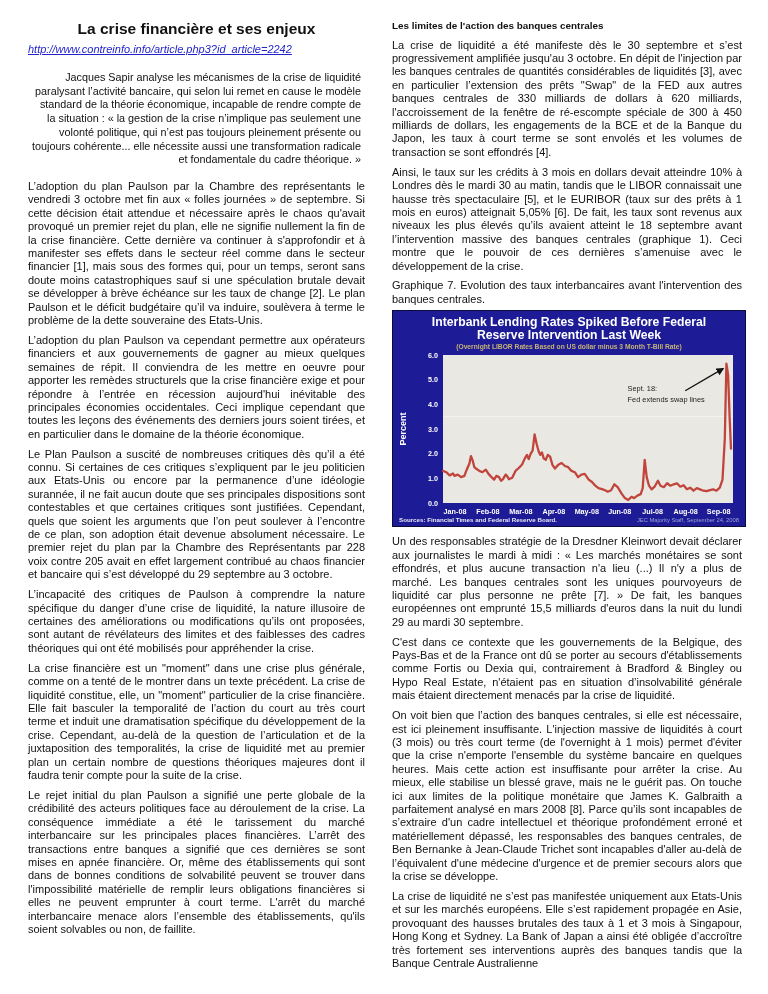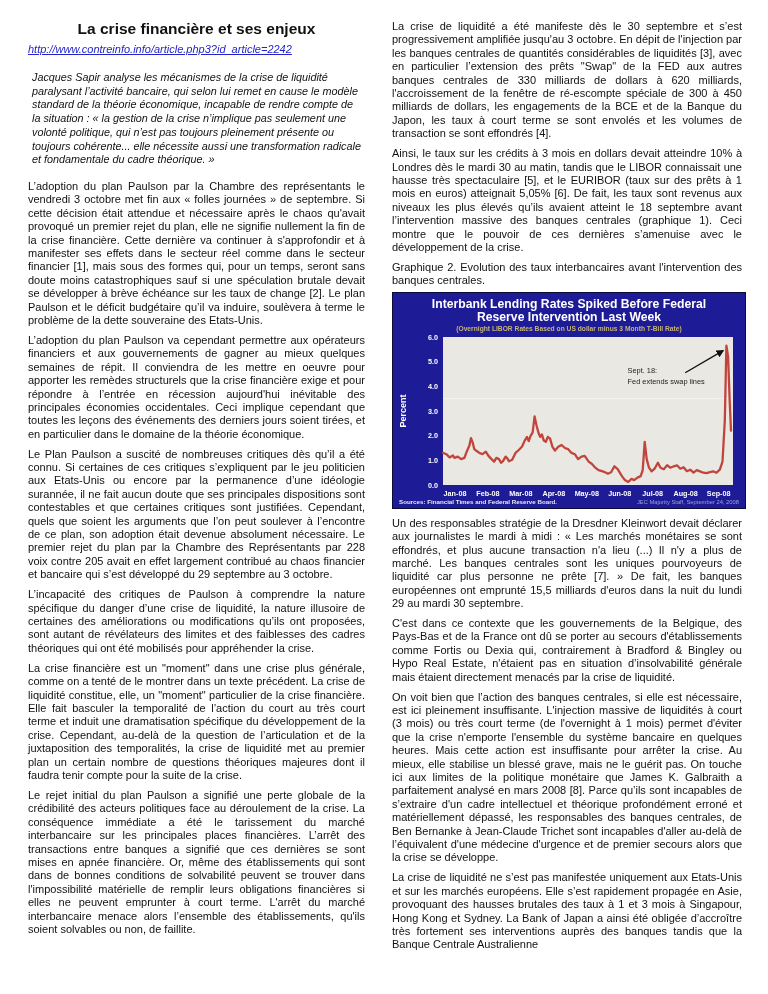--- a/index.html
+++ b/index.html
@@ -29,22 +29,22 @@
     font-size:11px;font-style:italic;color:#2323cc;
     text-decoration:underline;cursor:pointer;
   }
   .byline{
     font-size:10.8px;text-align:center;line-height:1.25;
     margin:1px 0 0 0;
   }
   .byline .b{font-weight:bold;}
   .byline .i{font-style:italic;}
   p.abstract{
-    font-size:10.8px !important;font-style:italic;
-    text-align:left;line-height:1.27 !important;
+    font-size:10.8px !important;
+    text-align:right;line-height:1.27 !important;
     margin:14px 4px 13px 4px !important;
   }
   h2.section-heading{
     font-size:9.9px;font-weight:bold;
     margin:10px 0 6.5px 0;line-height:1.22;
   }
   h2.first{margin-top:0;}
   p.caption{margin-bottom:4px;}
   figure.chart{
     margin:2px 0 8px 0;padding:0;
@@ -73,23 +73,24 @@
 
     <p>L’adoption du plan Paulson par la Chambre des représentants le vendredi 3 octobre met fin aux « folles journées » de septembre. Si cette décision était attendue et nécessaire après le chaos qu'avait provoqué un premier rejet du plan, elle ne signifie nullement la fin de la crise financière. Cette dernière va continuer à s'approfondir et à manifester ses effets dans le secteur réel comme dans le secteur financier [1], mais sous des formes qui, pour un temps, seront sans doute moins catastrophiques sauf si une spéculation brutale devait se développer à brève échéance sur les taux de change [2]. Le plan Paulson et le déficit budgétaire qu’il va induire, soulèvera à terme le problème de la dette souveraine des Etats-Unis.</p>
     <p>L’adoption du plan Paulson va cependant permettre aux opérateurs financiers et aux gouvernements de gagner au mieux quelques semaines de répit. Il conviendra de les mettre en oeuvre pour apporter les remèdes structurels que la crise financière exige et pour répondre à l’entrée en récession aujourd'hui inévitable des principales économies occidentales. Ceci implique cependant que toutes les leçons des événements des derniers jours soient tirées, et en particulier dans le domaine de la théorie économique.</p>
     <p>Le Plan Paulson a suscité de nombreuses critiques dès qu’il a été connu. Si certaines de ces critiques s’expliquent par le jeu politicien aux Etats-Unis ou encore par la permanence d’une idéologie surannée, il ne fait aucun doute que ses principales dispositions sont contestables et que certaines critiques sont justifiées. Cependant, quels que soient les arguments que l’on peut soulever à l’encontre de ce plan, son adoption était devenue absolument nécessaire. Le premier rejet du plan par la Chambre des Représentants par 228 voix contre 205 avait en effet largement contribué au chaos financier et bancaire qui s’est développé du 29 septembre au 3 octobre.</p>
     <p>L’incapacité des critiques de Paulson à comprendre la nature spécifique du danger d’une crise de liquidité, la nature illusoire de certaines des améliorations ou modifications qu’ils ont proposées, sont autant de révélateurs des limites et des faiblesses des cadres théoriques qui ont été mobilisés pour appréhender la crise.</p>
     <p>La crise financière est un "moment" dans une crise plus générale, comme on a tenté de le montrer dans un texte précédent. La crise de liquidité constitue, elle, un "moment" particulier de la crise financière. Elle fait basculer la temporalité de l’action du court au très court terme et induit une dramatisation spécifique du développement de la crise. Cependant, au-delà de la question de l’articulation et de la juxtaposition des temporalités, la crise de liquidité met au premier plan un certain nombre de questions théoriques majeures dont il faudra tenir compte pour la suite de la crise.</p>
     <p>Le rejet initial du plan Paulson a signifié une perte globale de la crédibilité des acteurs politiques face au déroulement de la crise. La conséquence immédiate a été le tarissement du marché interbancaire sur les principales places financières. L’arrêt des transactions entre banques a signifié que ces dernières se sont mises en apnée financière. Or, même des établissements qui sont dans de bonnes conditions de solvabilité peuvent se trouver dans l'impossibilité matérielle de remplir leurs obligations financières si elles ne peuvent emprunter à court terme. L'arrêt du marché interbancaire menace alors l’ensemble des établissements, qu'ils soient solvables ou non, de faillite.</p>
   </div>
 
   <div class="col">
+    <h2 class="section-heading first">Les limites de l'action des banques centrales</h2>
     <p>La crise de liquidité a été manifeste dès le 30 septembre et s’est progressivement amplifiée jusqu'au 3 octobre. En dépit de l'injection par les banques centrales de quantités considérables de liquidités [3], avec en particulier l’extension des prêts "Swap" de la FED aux autres banques centrales de 330 milliards de dollars à 620 milliards, l'accroissement de la fenêtre de ré-escompte spéciale de 300 à 450 milliards de dollars, les engagements de la BCE et de la Banque du Japon, les taux à court terme se sont envolés et les volumes de transaction se sont effondrés [4].</p>
     <p>Ainsi, le taux sur les crédits à 3 mois en dollars devait atteindre 10% à Londres dès le mardi 30 au matin, tandis que le LIBOR connaissait une hausse très spectaculaire [5], et le EURIBOR (taux sur des prêts à 1 mois en euros) atteignait 5,05% [6]. De fait, les taux sont revenus aux niveaux les plus élevés qu’ils avaient atteint le 18 septembre avant l’intervention massive des banques centrales (graphique 1). Ceci montre que le pouvoir de ces dernières s’amenuise avec le développement de la crise.</p>
-    <p class="caption">Graphique 2. Evolution des taux interbancaires avant l'intervention des banques centrales.</p>
+    <p class="caption">Graphique 7. Evolution des taux interbancaires avant l'intervention des banques centrales.</p>
 
     <figure class="chart">
       <svg id="chart-svg" width="352" height="215" viewBox="0 0 352 215" xmlns="http://www.w3.org/2000/svg">
         <defs>
           <marker id="arrowhead" markerWidth="7" markerHeight="7" refX="5" refY="3" orient="auto">
             <path d="M0,0 L6,3 L0,6 Z" fill="#101010"></path>
           </marker>
         </defs>
         <rect id="chart-bg" x="0" y="0" width="352" height="215" fill="#1d1c96"></rect>
         <text class="ct-title" x="176" y="15" text-anchor="middle">Interbank Lending Rates Spiked Before Federal</text>

